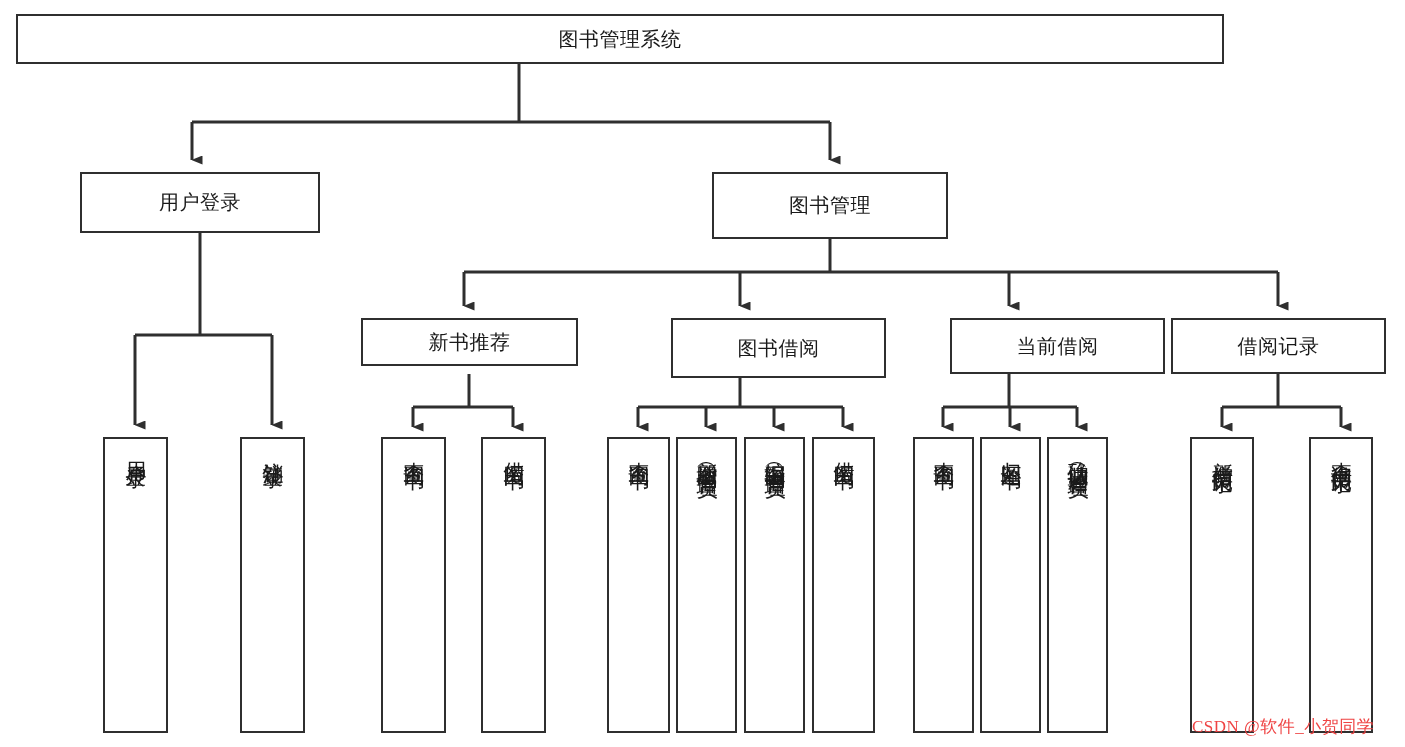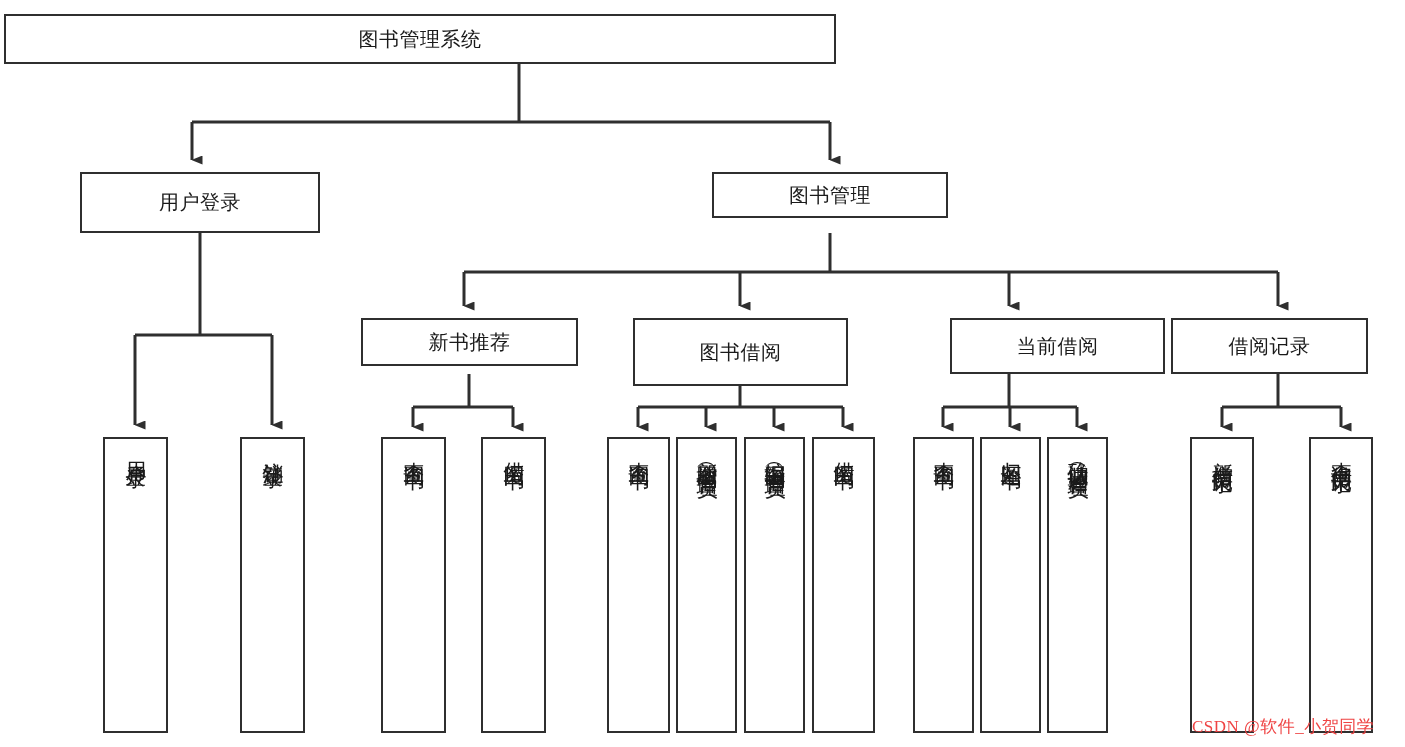--- a/index.html
+++ b/index.html
@@ -127,41 +127,41 @@
     </g>
 
     <g stroke="#2f2f2f" stroke-width="3" fill="none">
       <path d="M 1278 374 L 1278 407"></path>
       <path d="M 1222 407 L 1341 407"></path>
       <path d="M 1222 407 L 1222 427" marker-end="url(#arrowhead)"></path>
       <path d="M 1341 407 L 1341 427" marker-end="url(#arrowhead)"></path>
     </g>
   </svg>
 
-  <div class="node horizontal" style="left:4px; top:14px; width:832px; height:50px;">
+  <div class="node horizontal" style="left:16px; top:14px; width:1208px; height:50px;">
     <span class="label">图书管理系统</span>
   </div>
 
   <div class="node horizontal" style="left:80px; top:172px; width:240px; height:61px;">
     <span class="label">用户登录</span>
   </div>
-  <div class="node horizontal" style="left:712px; top:172px; width:236px; height:46px;">
+  <div class="node horizontal" style="left:712px; top:172px; width:236px; height:67px;">
     <span class="label">图书管理</span>
   </div>
 
   <div class="node horizontal" style="left:361px; top:318px; width:217px; height:48px;">
     <span class="label">新书推荐</span>
   </div>
-  <div class="node horizontal" style="left:633px; top:318px; width:215px; height:68px;">
+  <div class="node horizontal" style="left:671px; top:318px; width:215px; height:60px;">
     <span class="label">图书借阅</span>
   </div>
   <div class="node horizontal" style="left:902px; top:318px; width:215px; height:56px;margin-left:48px;">
     <span class="label">当前借阅</span>
   </div>
-  <div class="node horizontal" style="left:1171px; top:318px; width:197px; height:56px;">
+  <div class="node horizontal" style="left:1171px; top:318px; width:215px; height:56px;">
     <span class="label">借阅记录</span>
   </div>
 
   <div class="node vertical" style="left:103px; top:437px; width:65px; height:296px;">
     <span class="label">用户登录</span>
   </div>
   <div class="node vertical" style="left:240px; top:437px; width:65px; height:296px;">
     <span class="label">注销登录</span>
   </div>
 

